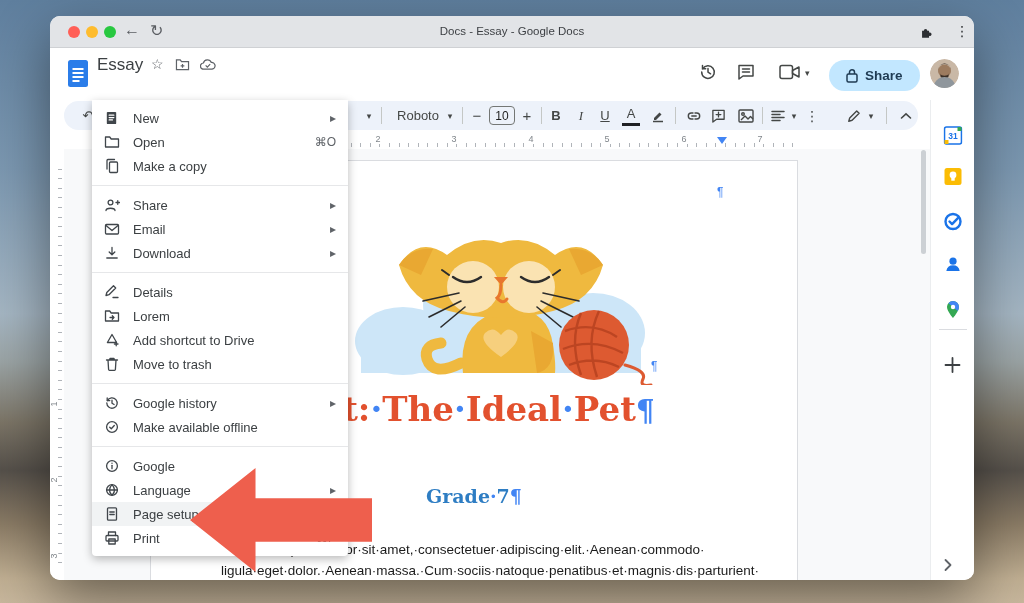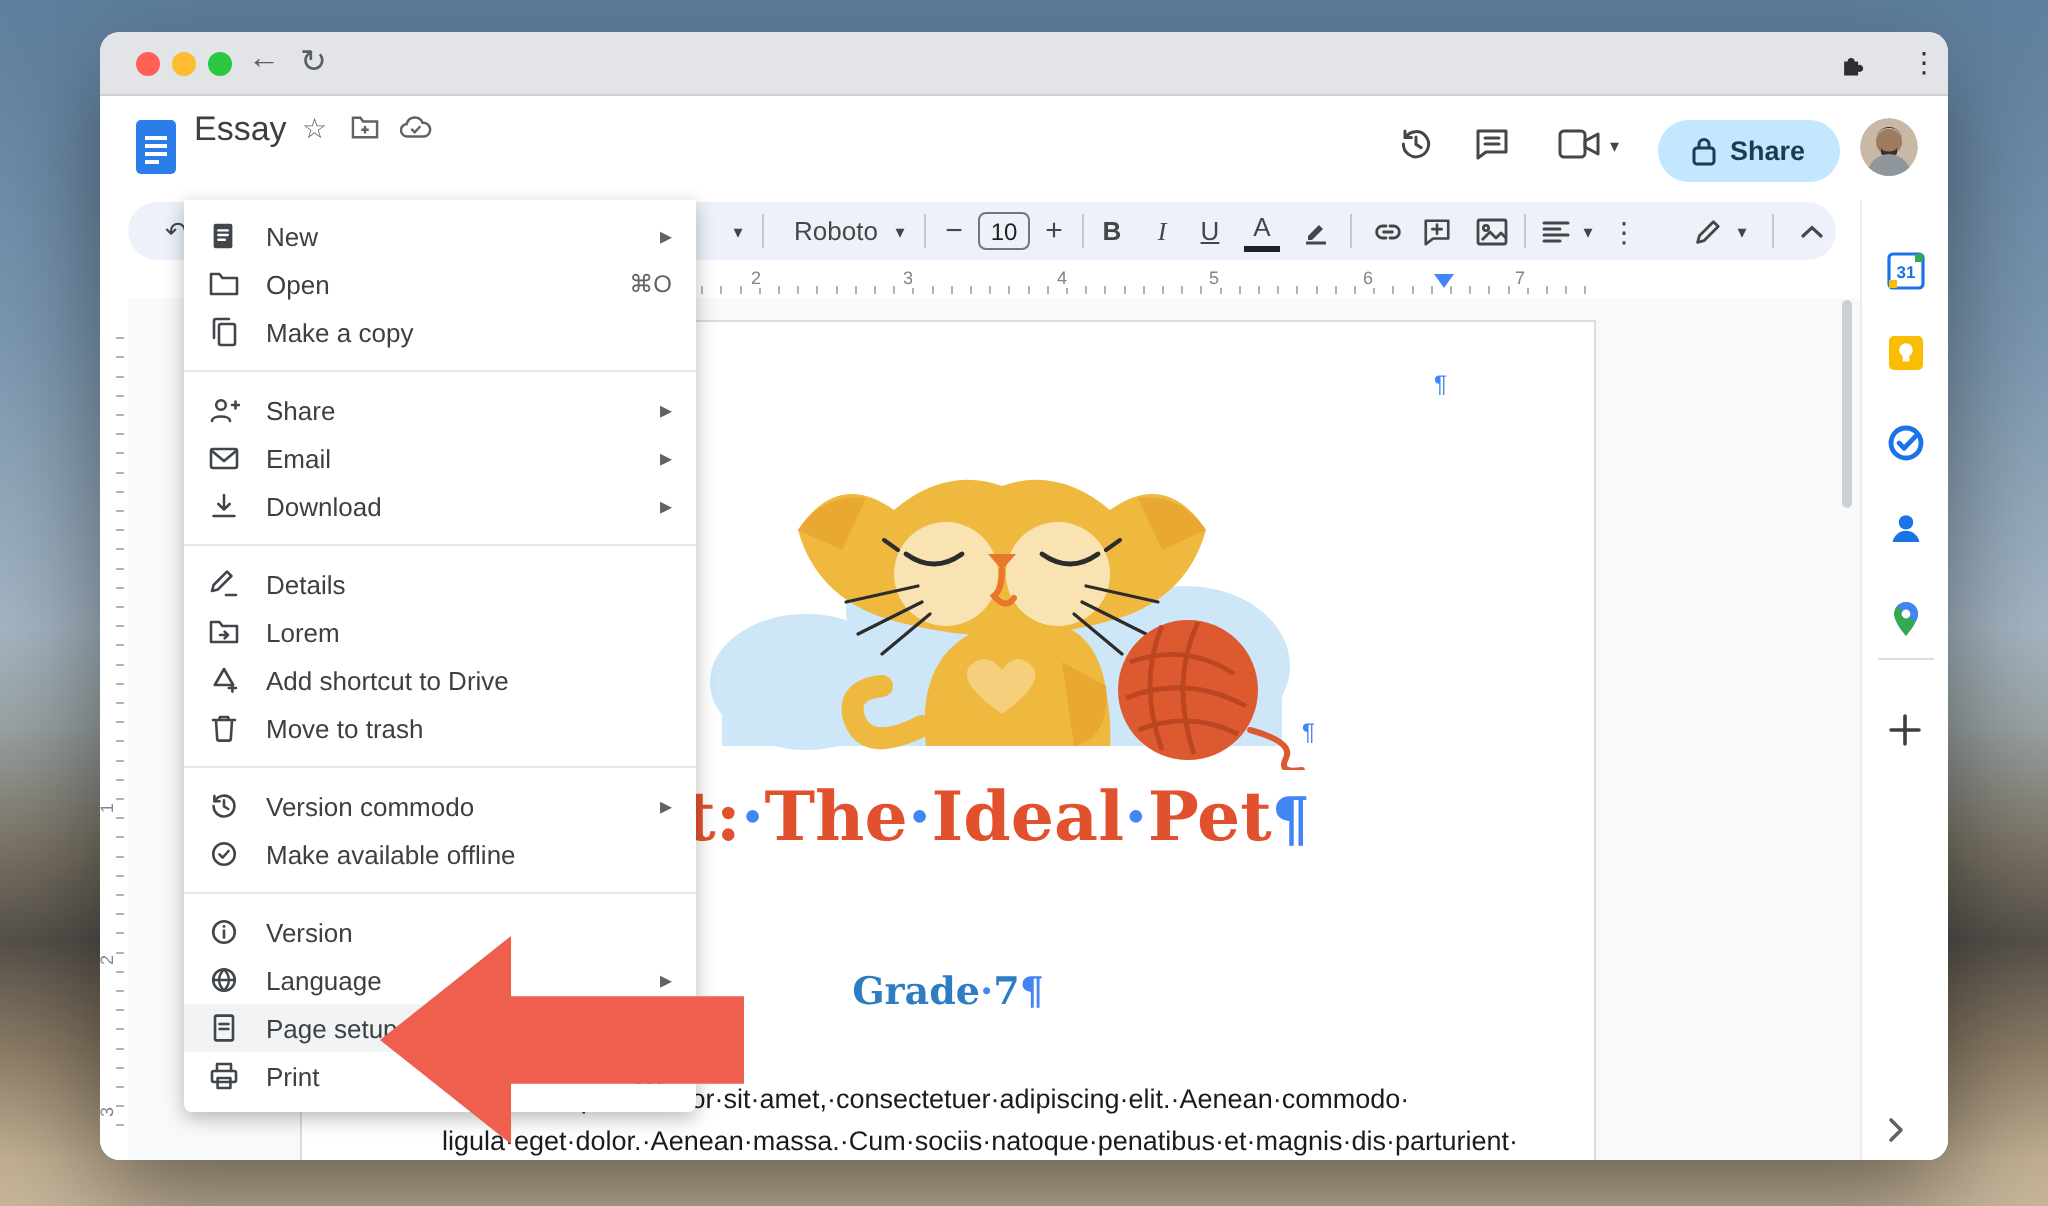--- a/index.html
+++ b/index.html
@@ -93,20 +93,21 @@
 <body>
 
 <div class="abs window">
 
   <div class="abs titlebar">
     <div class="abs tl" style="left:18px;background:#ff5f57"></div>
     <div class="abs tl" style="left:36px;background:#febc2e"></div>
     <div class="abs tl" style="left:54px;background:#28c840"></div>
     <div class="abs nav-ic" style="left:74px">←</div>
     <div class="abs nav-ic" style="left:100px">↻</div>
+    <div class="abs tab-title">Docs - Essay - Google Docs</div>
     <div class="abs tb-right" style="left:869px;top:9px">
       <svg width="14" height="14" viewBox="0 0 16 16">
           <path fill="#2d2f33" d="M3.5 6.5h2a2 2 0 1 1 4 0h2v2.2a2 2 0 1 1 0 3.6v2.2h-8z"></path>
         </svg>
     </div>
     <div class="abs tb-right" style="left:905px;font-size:14px">⋮</div>
   </div>
 
   <div class="abs app-header">
     <div class="abs" style="left:17px;top:11px">
@@ -483,21 +484,21 @@
     </div>
     <div class="mdiv"></div>
     <div class="mi">
       <span class="mi-ic">
           <svg width="16" height="16" viewBox="0 0 16 16">
             <path d="M3.2 3v2.6h2.6"></path>
             <path d="M3.4 5.6a5.2 5.2 0 1 1-.6 2.4"></path>
             <path d="M8 5.2v3l2.1 1.3"></path>
           </svg>
         </span>
-      <span class="mi-label">Version commodo</span>
+      <span class="mi-label">Google history</span>
       <span class="mi-trail">▸</span>
     </div>
     <div class="mi">
       <span class="mi-ic">
           <svg width="16" height="16" viewBox="0 0 16 16">
             <circle cx="8" cy="8" r="5.4"></circle>
             <path d="M5.7 8.2l1.6 1.6 3-3.3"></path>
           </svg>
         </span>
       <span class="mi-label">Make available offline</span>
@@ -505,21 +506,21 @@
     </div>
     <div class="mdiv"></div>
     <div class="mi">
       <span class="mi-ic">
           <svg width="16" height="16" viewBox="0 0 16 16">
             <circle cx="8" cy="8" r="5.4"></circle>
             <path d="M8 7.3v3.4"></path>
             <circle cx="8" cy="5.2" r="0.7" fill="#40464b" stroke="none"></circle>
           </svg>
         </span>
-      <span class="mi-label">Version</span>
+      <span class="mi-label">Google</span>
       <span class="mi-trail"></span>
     </div>
     <div class="mi">
       <span class="mi-ic">
           <svg width="16" height="16" viewBox="0 0 16 16">
             <circle cx="8" cy="8" r="5.4"></circle>
             <path d="M2.6 8h10.8M8 2.6c-3.2 3.4-3.2 7.4 0 10.8 3.2-3.4 3.2-7.4 0-10.8z"></path>
           </svg>
         </span>
       <span class="mi-label">Language</span>

